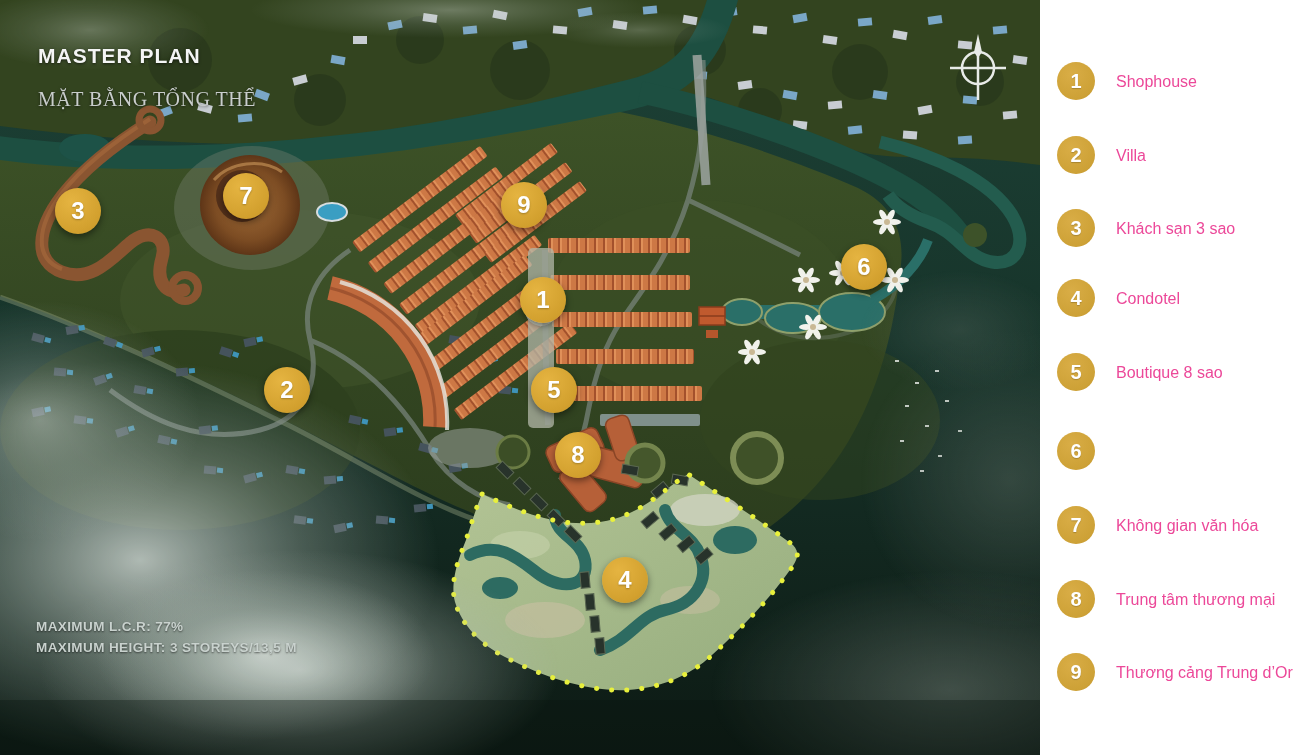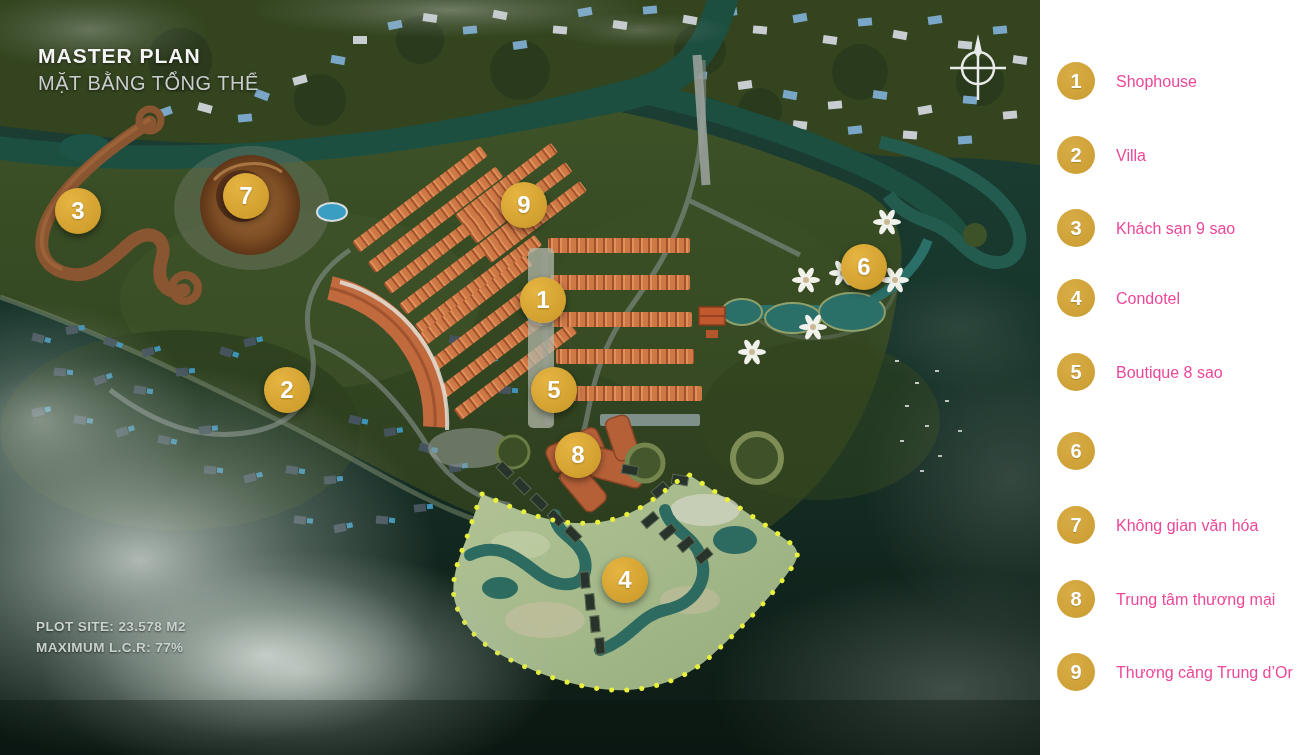--- a/index.html
+++ b/index.html
@@ -5,22 +5,22 @@
   html,body{margin:0;padding:0;background:#000;}
   .stage{position:relative;width:1300px;height:755px;overflow:hidden;
          font-family:"Liberation Sans",sans-serif;background:#fff;}
   .map{position:absolute;left:0;top:0;width:1040px;height:755px;overflow:hidden;background:#15271f;}
   .map svg{position:absolute;left:0;top:0;}
 
   
   .title-block{position:absolute;left:38px;top:44px;z-index:30;}
   .title-line1{color:#f4f5f5;font-size:21px;font-weight:bold;letter-spacing:1px;
                text-shadow:0 1px 3px rgba(0,0,0,.6);}
-  .title-line2{color:#c9cdcc;font-size:20px;font-weight:500;letter-spacing:.5px;margin-top:4px;
-               text-shadow:0 1px 3px rgba(0,0,0,.6);}
+  .title-line2{color:#c9cdcc;font-size:20px;font-weight:500;letter-spacing:.5px;margin-top:20px;
+               text-shadow:0 1px 3px rgba(0,0,0,.6);font-family:Liberation Serif, serif;}
   .plot-info{position:absolute;left:36px;top:616px;z-index:30;color:#c9d2ce;
              font-size:13.5px;font-weight:bold;letter-spacing:.4px;line-height:21px;
              text-shadow:0 1px 2px rgba(0,0,0,.55);}
 
   
   .marker{position:absolute;width:46px;height:46px;margin:-23px 0 0 -23px;border-radius:50%;
           background:radial-gradient(circle at 36% 30%, #e5b441, #d2a02e 70%, #c4922a);
           color:#fff;font-size:24px;font-weight:bold;display:flex;align-items:center;
           justify-content:center;box-shadow:0 3px 7px rgba(0,0,0,.45);z-index:25;
           text-shadow:0 1px 2px rgba(0,0,0,.25);}
@@ -365,22 +365,22 @@
         <polygon points="978,34 982,52 978,58 974,52" fill="#e8ebe8" stroke="none"></polygon>
       </g>
     </svg>
 
     <div class="title-block">
       <div class="title-line1">MASTER PLAN</div>
       <div class="title-line2">MẶT BẰNG TỔNG THỂ</div>
     </div>
 
     <div class="plot-info">
-      <div>PLOT SITE: 23.578 M2</div>
       <div>MAXIMUM L.C.R: 77%</div>
+      <div>MAXIMUM HEIGHT: 3 STOREYS/13,5 M</div>
     </div>
 
     <div class="marker" style="left:543px;top:300px;">
         <span>1</span>
       </div>
     <div class="marker" style="left:287px;top:390px;">
         <span>2</span>
       </div>
     <div class="marker" style="left:78px;top:211px;">
         <span>3</span>
@@ -409,21 +409,21 @@
     <div class="legend-item" style="top:62px;">
       <div class="legend-badge">1</div>
       <div class="legend-label">Shophouse</div>
     </div>
     <div class="legend-item" style="top:136px;">
       <div class="legend-badge">2</div>
       <div class="legend-label">Villa</div>
     </div>
     <div class="legend-item" style="top:209px;">
       <div class="legend-badge">3</div>
-      <div class="legend-label">Khách sạn 9 sao</div>
+      <div class="legend-label">Khách sạn 3 sao</div>
     </div>
     <div class="legend-item" style="top:279px;">
       <div class="legend-badge">4</div>
       <div class="legend-label">Condotel</div>
     </div>
     <div class="legend-item" style="top:353px;">
       <div class="legend-badge">5</div>
       <div class="legend-label">Boutique 8 sao</div>
     </div>
     <div class="legend-item" style="top:432px;">

